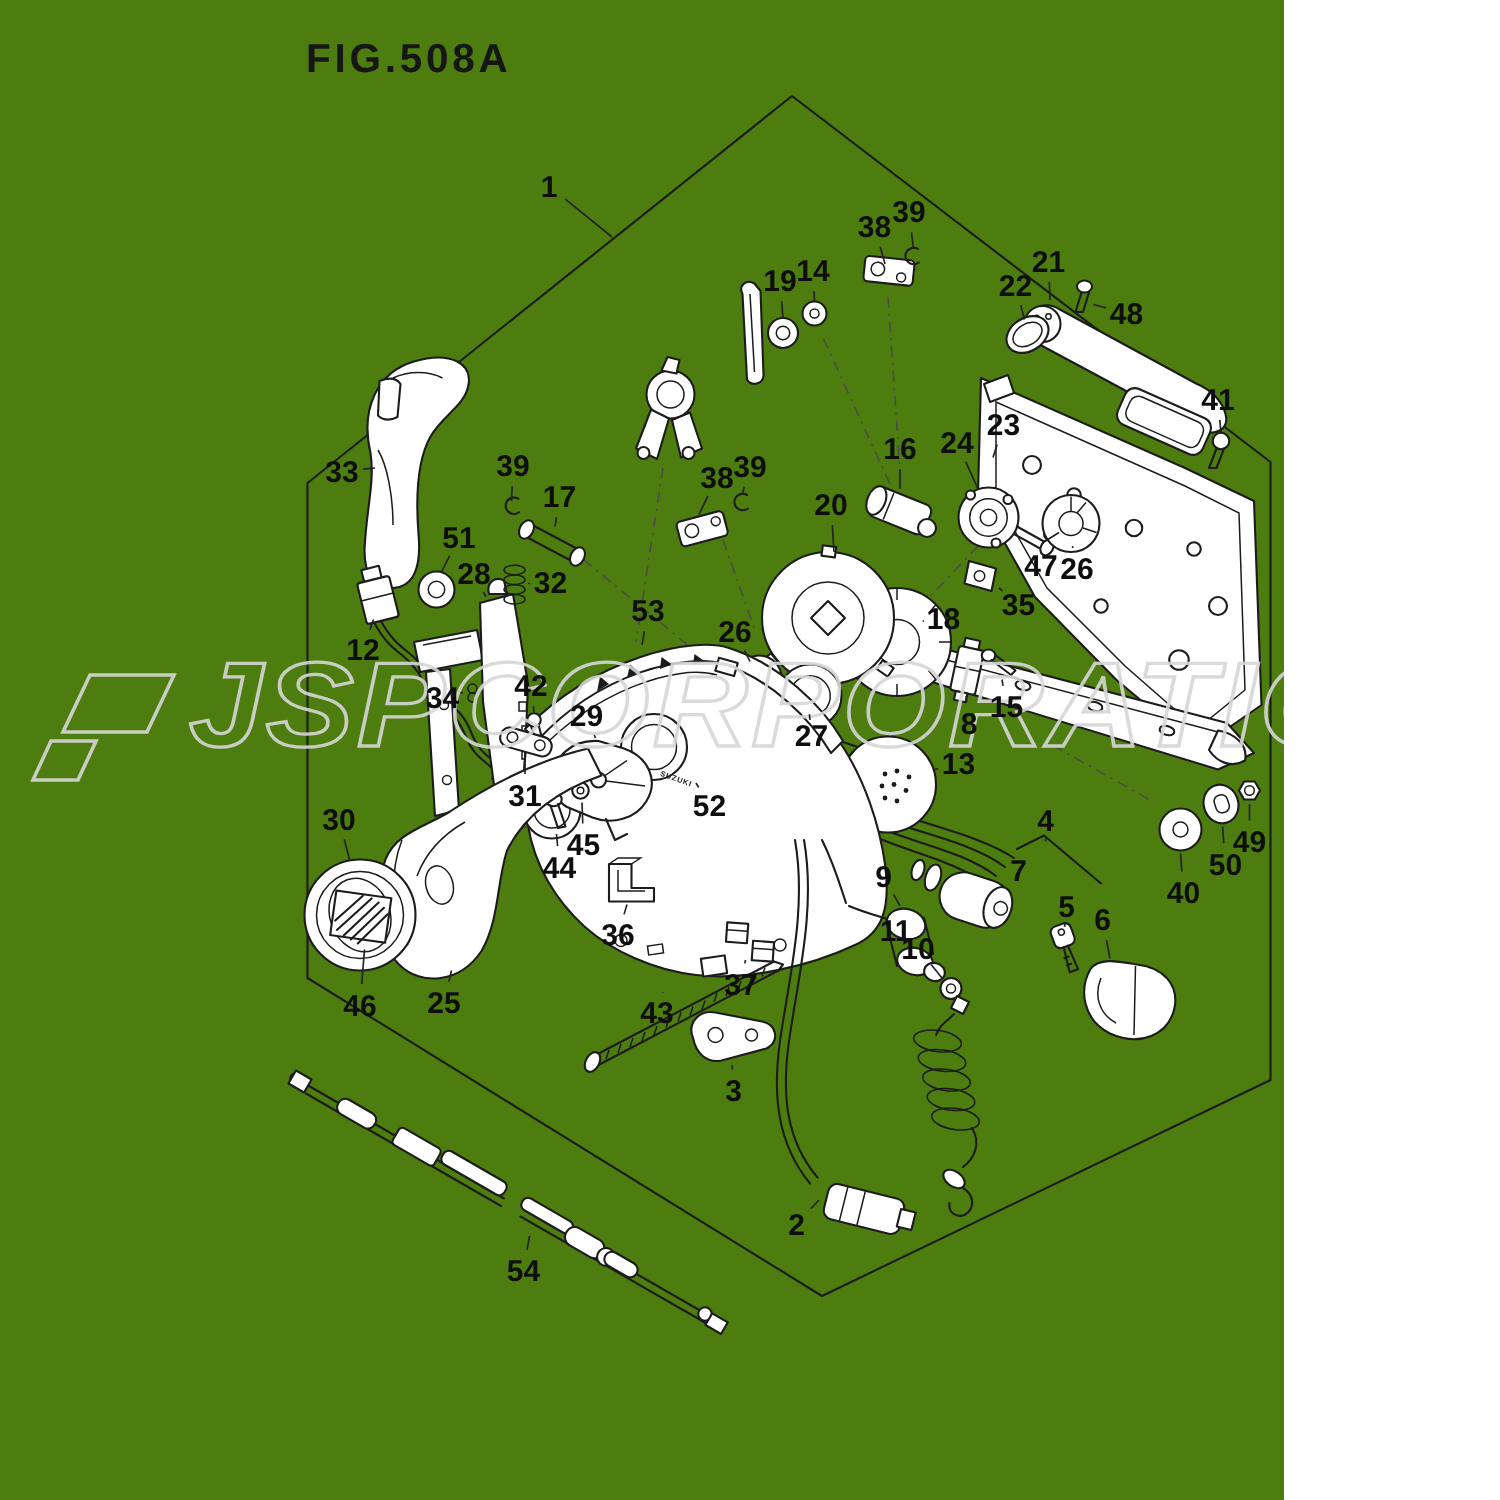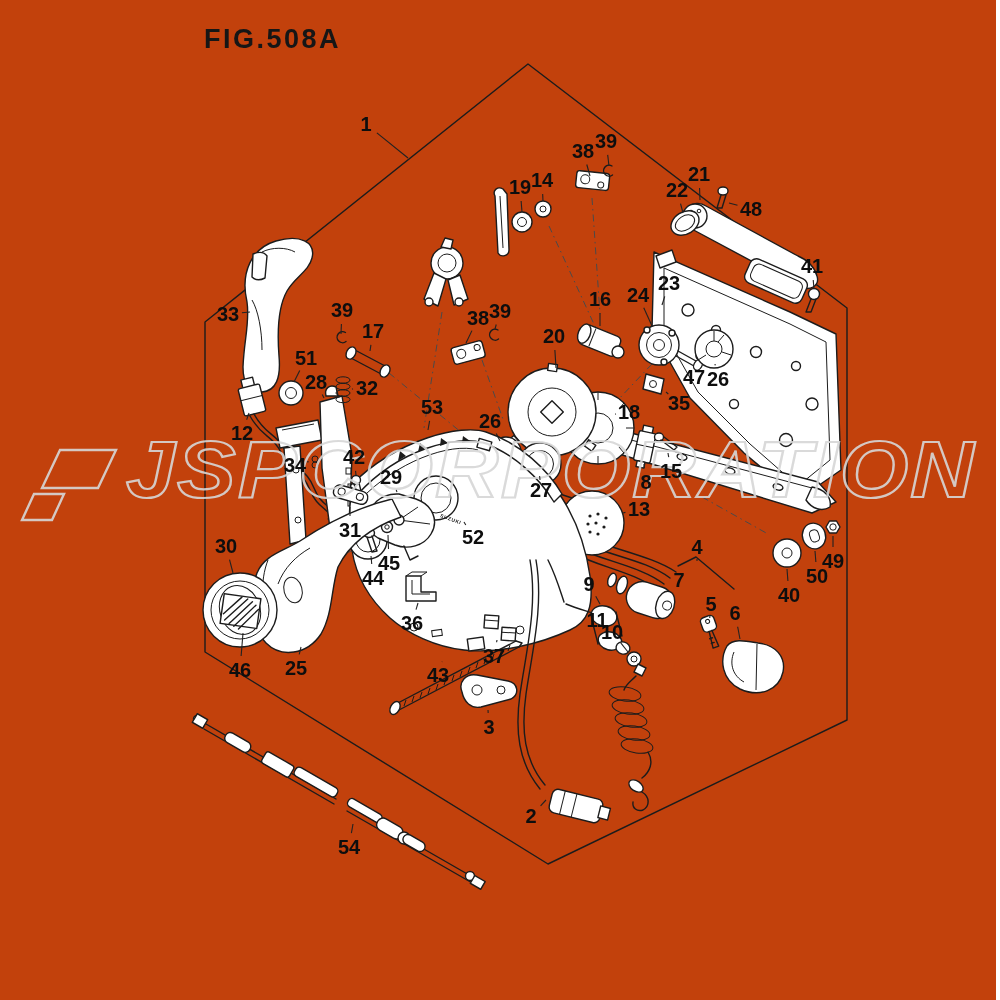--- a/index.html
+++ b/index.html
@@ -1,16 +1,16 @@
 <!DOCTYPE html>
 <html><head>
 <meta charset="utf-8">
 <style>
   html,body{margin:0;padding:0;background:#fff;}
-  .page{width:996px;height:1000px;position:relative;background:#c2410c;overflow:hidden;
+  .page{width:856px;height:1000px;position:relative;background:#4d7c0f;overflow:hidden;
         font-family:"Liberation Sans",sans-serif;text-align:right;}
   .fig-title{position:absolute;left:204px;top:24px;font-size:27px;font-weight:600;
         letter-spacing:2.5px;color:#161616;}
   svg.art{position:absolute;left:0;top:0;}
   .ln{fill:none;stroke:#1c1c1c;stroke-width:1.4;stroke-linecap:round;stroke-linejoin:round;}
   .fw{fill:#ffffff;stroke:#1c1c1c;stroke-width:1.4;stroke-linejoin:round;}
   .thin{fill:none;stroke:#1c1c1c;stroke-width:1;}
   .dd{fill:none;stroke:#4a4a4a;stroke-width:1;stroke-dasharray:7 4 1.5 4;}
   .dot{fill:#1c1c1c;stroke:none;}
   .blk{fill:#1c1c1c;stroke:none;}

